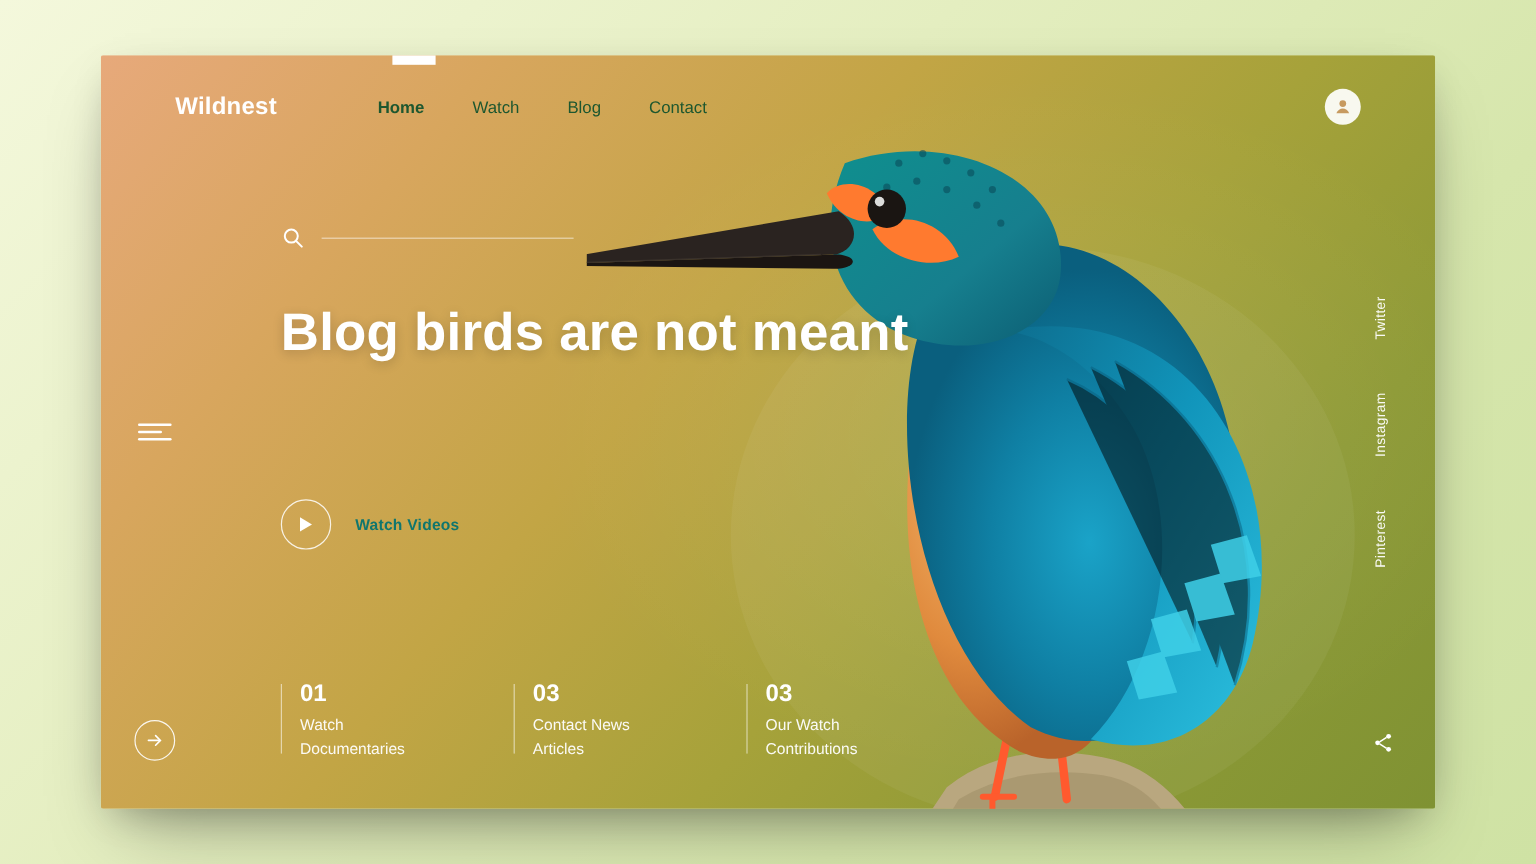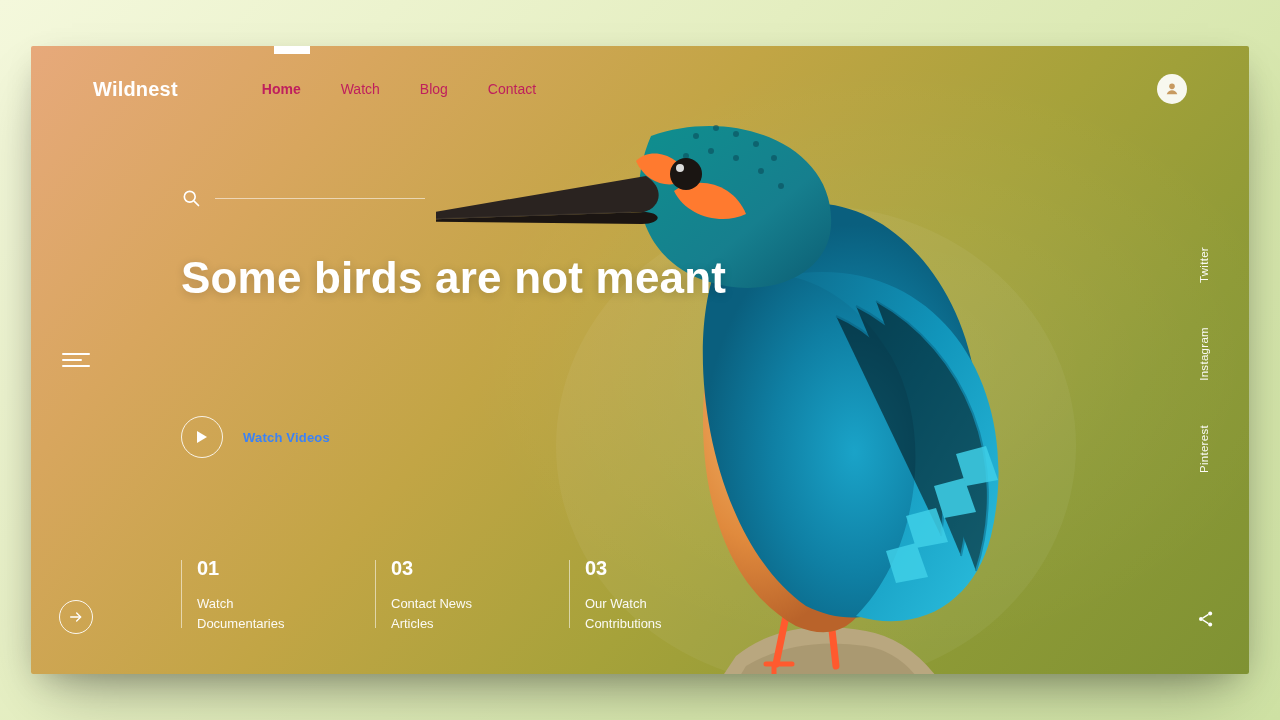--- a/index.html
+++ b/index.html
@@ -3,21 +3,21 @@
 <meta charset="utf-8">
 <style>
   * { margin: 0; padding: 0; box-sizing: border-box; }
   html, body { width: 1280px; height: 720px; overflow: hidden; font-family: "Helvetica Neue", Arial, sans-serif; }
   body {
     background: linear-gradient(135deg, #f4f8dc 0%, #e4eec0 40%, #d6e6ac 70%, #cfe2a4 100%);
     display: flex; align-items: center; justify-content: center;
   }
   .stage {
     position: relative;
-    width: 1218px; height: 628px;
+    width: 1112px; height: 628px;
     border-radius: 2px;
     box-shadow: 0 30px 60px -20px rgba(0,0,0,0.35), 0 10px 30px -10px rgba(0,0,0,0.25);
     overflow: hidden;
   }
   
   .bg {
     position: absolute; inset: 0;
     background:
       radial-gradient(700px 500px at 70% 50%, rgba(255,255,255,0.08), rgba(0,0,0,0) 60%),
       linear-gradient(130deg, #e7a97b 0%, #d8a65e 20%, #c2a545 42%, #a6a23a 62%, #8e9a36 80%, #7f9233 100%);
@@ -31,21 +31,21 @@
     position: absolute; top: 0; left: 243px; width: 36px; height: 8px; background: #ffffff;
   }
 
   
   .header {
     position: absolute; top: 28px; left: 62px; right: 62px;
     display: flex; align-items: center; color: #fff;
   }
   .brand { font-weight: 700; font-size: 20px; letter-spacing: .2px; }
   .nav { display: flex; gap: 40px; margin-left: 84px; font-size: 14px; }
-  .nav a { color: #be185d; text-decoration: none; opacity: .95; cursor: pointer; }
+  .nav a { color: #14532d; text-decoration: none; opacity: .95; cursor: pointer; }
   .nav a.active { font-weight: 700; }
   .avatar {
     margin-left: auto; width: 30px; height: 30px; border-radius: 50%;
     background: rgba(255,255,255,0.92);
     display: flex; align-items: center; justify-content: center;
     color: #c79a60; cursor: pointer;
   }
   .avatar svg { width: 16px; height: 16px; }
 
   
@@ -63,21 +63,21 @@
   
   .hero {
     position: absolute; left: 150px; top: 206px; color: #fff;
     font-weight: 700; font-size: 44px; line-height: 1.18; letter-spacing: .2px;
     text-shadow: 0 2px 10px rgba(0,0,0,0.18);
     max-width: 620px;
   }
 
   
   .watch {
-    position: absolute; left: 150px; top: 370px; color: #3b82f6;
+    position: absolute; left: 150px; top: 370px; color: #0f766e;
     display: flex; align-items: center; gap: 20px; cursor: pointer;
   }
   .play {
     width: 42px; height: 42px; border-radius: 50%;
     border: 1px solid rgba(255,255,255,0.85);
     display: flex; align-items: center; justify-content: center;
   }
   .play svg { width: 12px; height: 14px; fill: #fff; }
   .watch-label { font-size: 13px; font-weight: 600; letter-spacing: .2px; }
 
@@ -86,21 +86,21 @@
     position: absolute; left: 150px; bottom: 40px;
     display: flex; gap: 44px; color: #fff;
   }
   .card {
     position: relative; padding-left: 16px; width: 150px; cursor: pointer;
   }
   .card::before {
     content: ""; position: absolute; left: 0; top: 3px; bottom: 6px;
     width: 1px; background: rgba(255,255,255,0.55);
   }
-  .card .num { font-size: 20px; font-weight: 700; margin-bottom: 14px; }
+  .card .num { font-size: 20px; font-weight: 700; margin-bottom: 4px; }
   .card .ln { font-size: 13px; line-height: 1.55; opacity: .95; }
 
   
   .rail-left {
     position: absolute; left: 30px; top: 0; bottom: 0; width: 30px;
     display: flex; flex-direction: column; align-items: center; justify-content: center;
     color: #fff;
   }
   .menu-icon { position: absolute; top: 50%; transform: translateY(-50%); width: 28px; cursor: pointer; }
   .menu-icon span { display:block; height:2px; background:#fff; border-radius:1px; margin:4px 0; }
@@ -242,21 +242,21 @@
   <div class="search">
     <svg viewBox="0 0 24 24" fill="none" stroke-width="2" stroke-linecap="round">
       <circle cx="10.5" cy="10.5" r="6.5"></circle>
       <line x1="16" y1="16" x2="21" y2="21"></line>
     </svg>
     <input type="text" placeholder="" style="">
     <span class="line"></span>
   </div>
 
   <h1 class="hero">
-    <span>Some birds are not meant</span><br>
+    <span>Blog birds are not meant</span><br>
   </h1>
 
   <div class="watch">
     <span class="play">
       <svg viewBox="0 0 12 14">
           <path d="M1 1 L11 7 L1 13 Z"></path>
         </svg>
     </span>
     <span class="watch-label">Watch Videos</span>
   </div>

